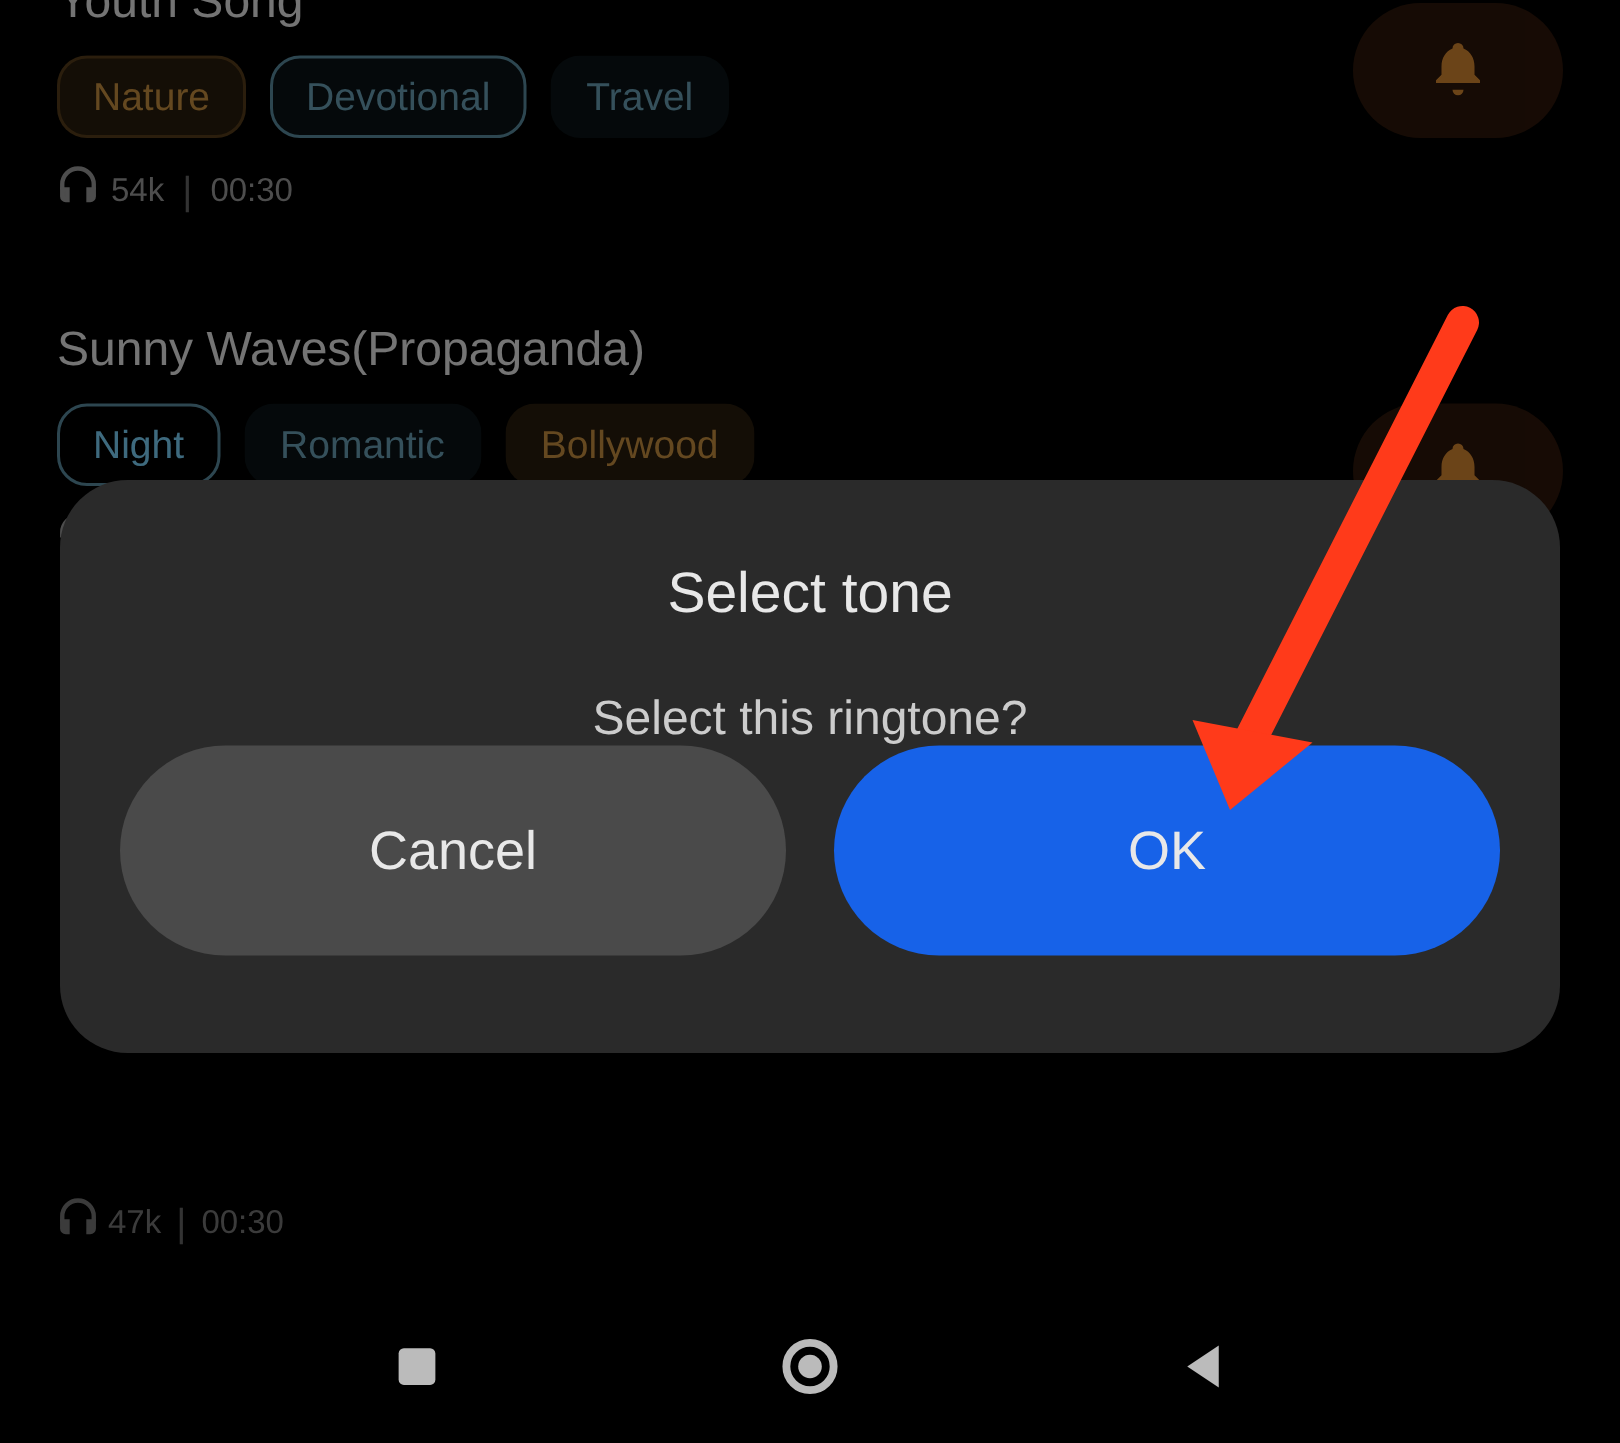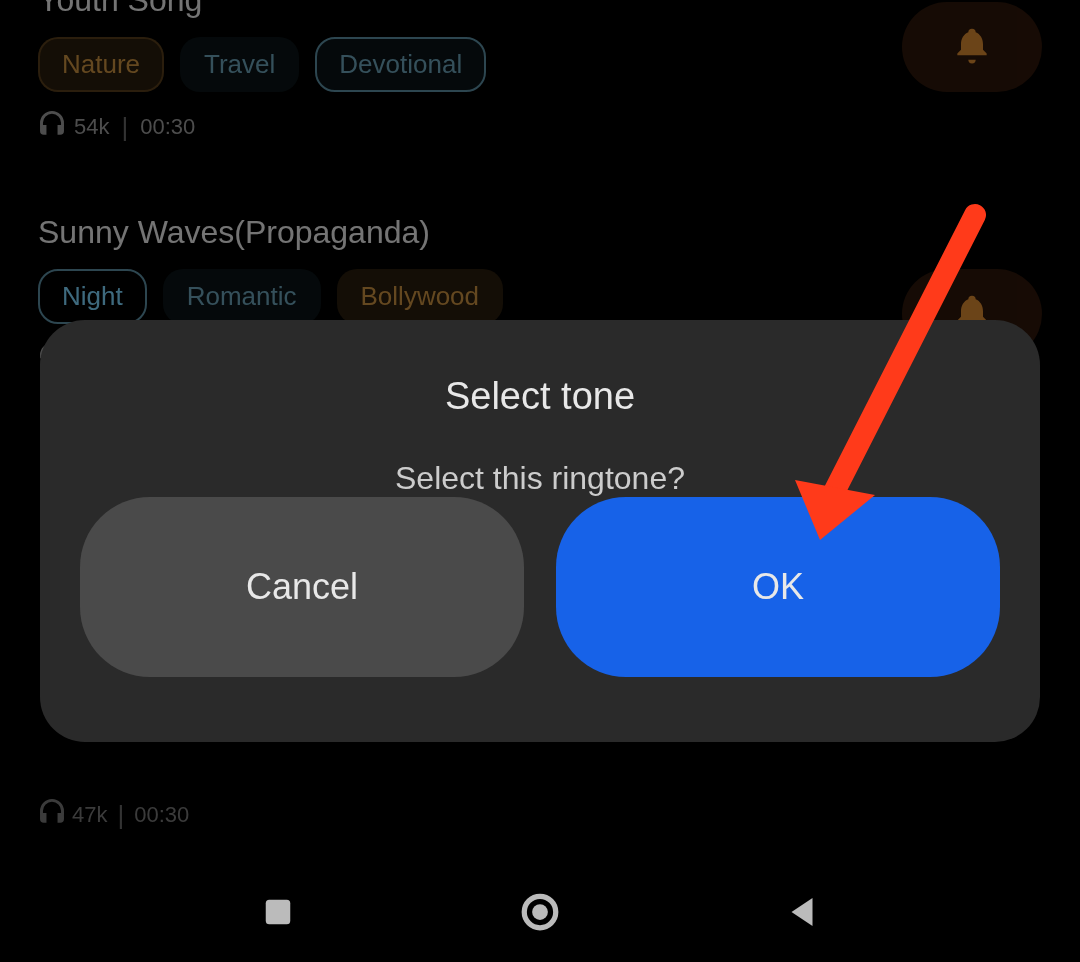--- a/index.html
+++ b/index.html
@@ -139,21 +139,21 @@
       text-align: center;
       color: #ccc;
       font-size: 32px;
     }
     .dialog-buttons {
       display: flex;
       gap: 32px;
     }
     .dialog-button {
       flex: 1;
-      height: 180px;
+      height: 140px;
       border-radius: 70px;
       border: none;
       font-size: 36px;
       font-family: 'Comic Sans MS', cursive, sans-serif;
       cursor: pointer;
       color: #e8e8e8;
     }
     .btn-cancel {
       background: #4a4a4a;
     }
@@ -184,22 +184,22 @@
   </style>
 </head>
 <body>
 
 <div class="background-content">
 
   <div class="song-item song-row" style="margin-top:-18px;">
     <div class="song-title">Youth Song</div>
     <div class="tags">
       <div class="tag tag-nature">Nature</div>
+      <div class="tag tag-devotional">Devotional</div>
       <div class="tag tag-travel">Travel</div>
-      <div class="tag tag-devotional">Devotional</div>
     </div>
     <div class="meta">
       <span class="headphone-icon">
         <svg viewBox="0 0 24 24" fill="none" stroke="#999" stroke-width="2.5">
           <path d="M3 14v-3a9 9 0 0 1 18 0v3"></path>
           <path d="M3 14v4a2 2 0 0 0 2 2h1v-6H3z" fill="#999"></path>
           <path d="M21 14v4a2 2 0 0 1-2 2h-1v-6h3z" fill="#999"></path>
         </svg>
       </span>
       <span>54k</span>

